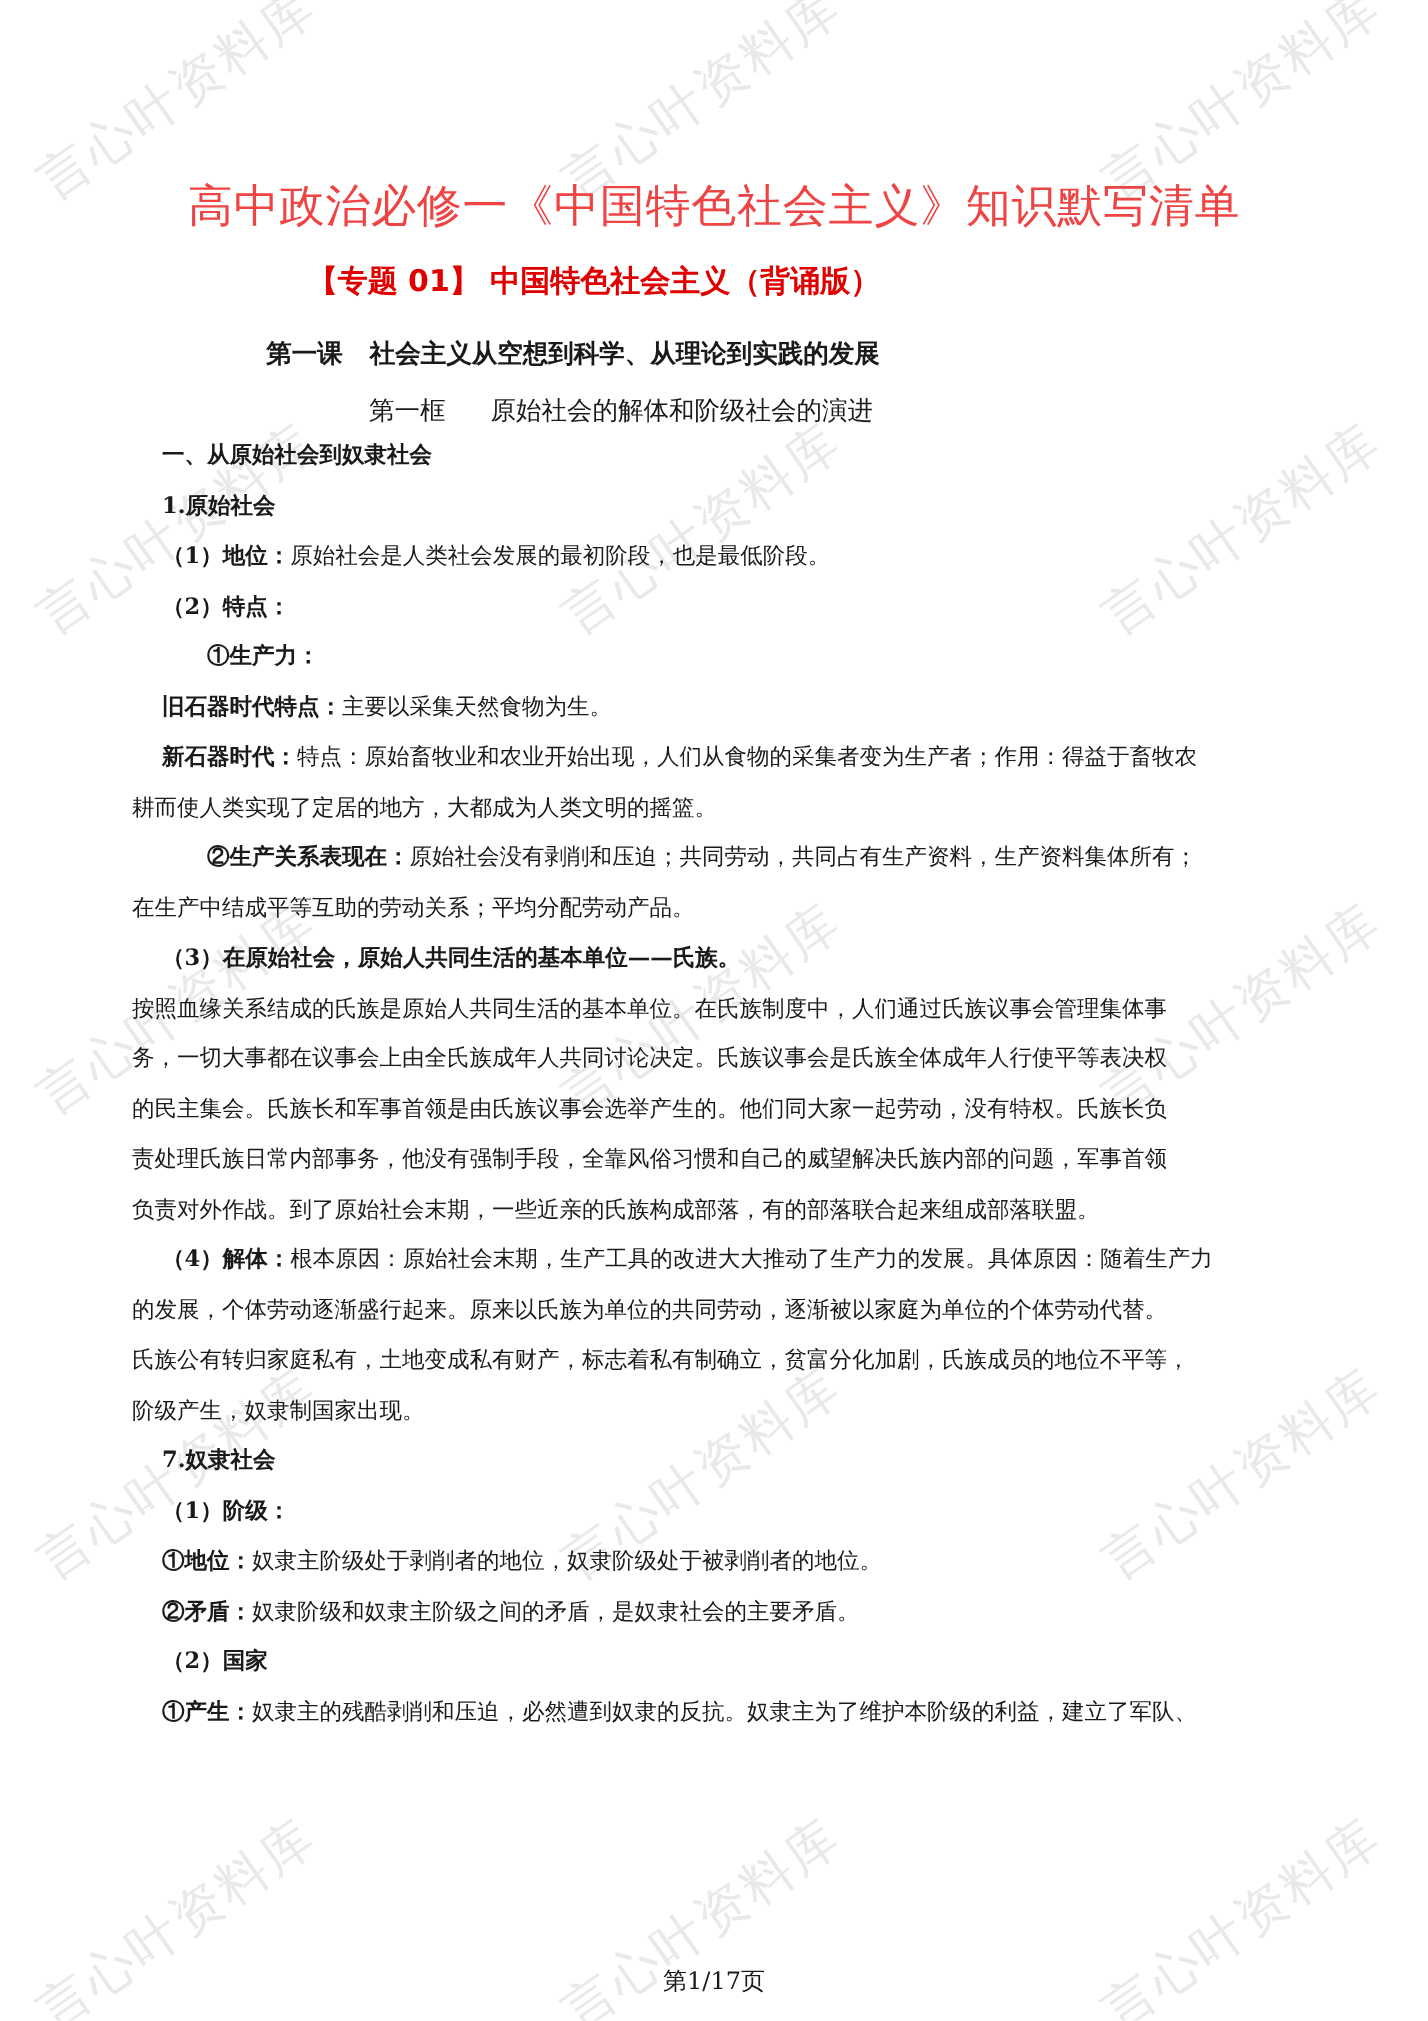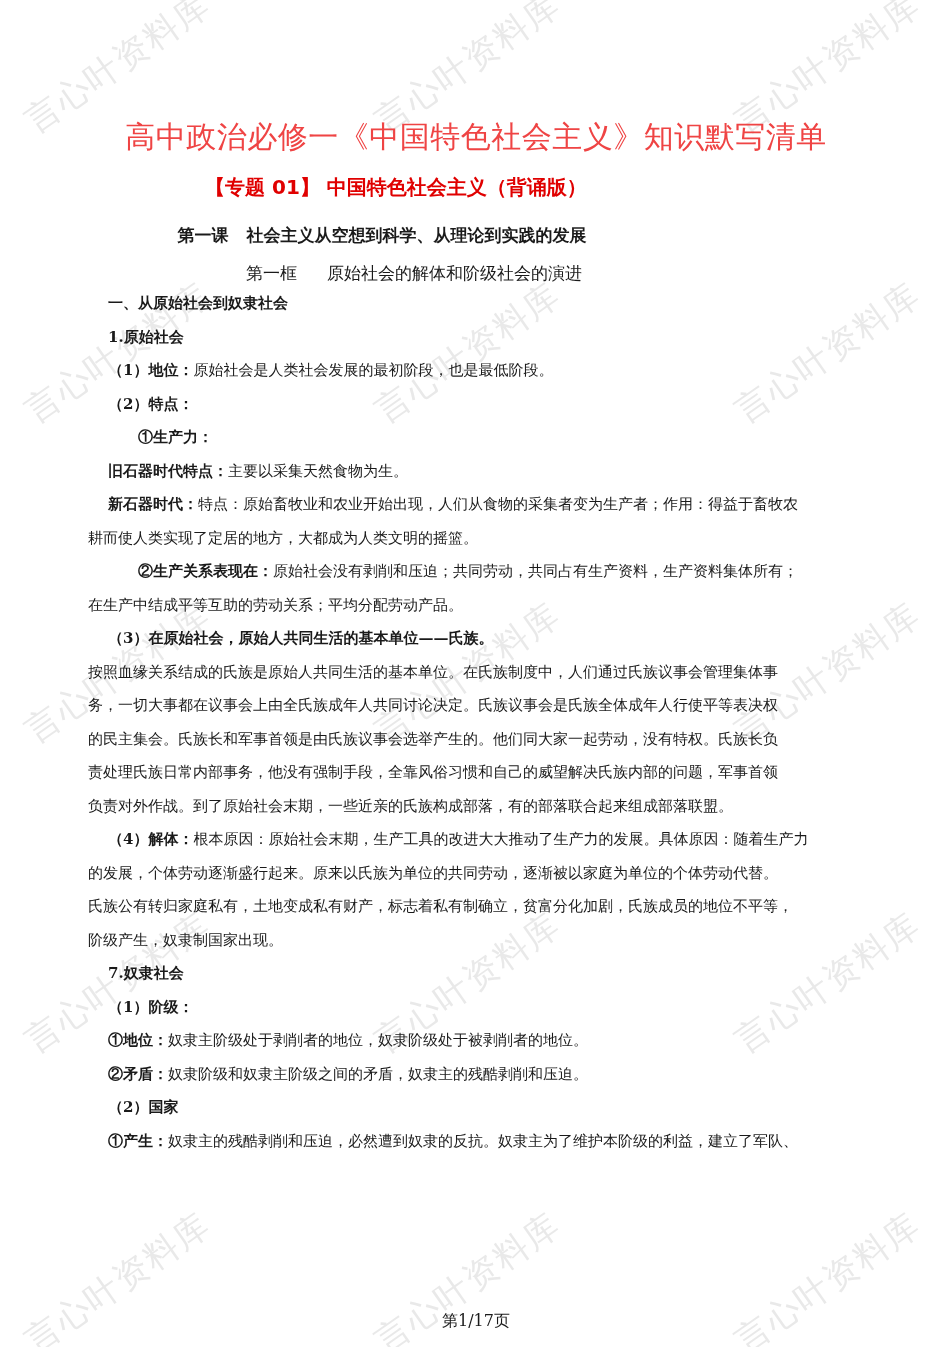--- a/index.html
+++ b/index.html
@@ -73,19 +73,19 @@
     <span class="line">的民主集会。氏族长和军事首领是由氏族议事会选举产生的。他们同大家一起劳动，没有特权。氏族长负</span>
     <span class="line">责处理氏族日常内部事务，他没有强制手段，全靠风俗习惯和自己的威望解决氏族内部的问题，军事首领</span>
     <span class="line">负责对外作战。到了原始社会末期，一些近亲的氏族构成部落，有的部落联合起来组成部落联盟。</span>
     <span class="line"><span class="b">（4）解体：</span><span>根本原因：原始社会末期，生产工具的改进大大推动了生产力的发展。具体原因：随着生产力</span></span>
     <span class="line">的发展，个体劳动逐渐盛行起来。原来以氏族为单位的共同劳动，逐渐被以家庭为单位的个体劳动代替。</span>
     <span class="line">氏族公有转归家庭私有，土地变成私有财产，标志着私有制确立，贫富分化加剧，氏族成员的地位不平等，</span>
     <span class="line">阶级产生，奴隶制国家出现。</span>
     <span class="line b">7.奴隶社会</span>
     <span class="line b">（1）阶级：</span>
     <span class="line"><span class="b">①地位：</span><span>奴隶主阶级处于剥削者的地位，奴隶阶级处于被剥削者的地位。</span></span>
-    <span class="line"><span class="b">②矛盾：</span><span>奴隶阶级和奴隶主阶级之间的矛盾，奴隶主的残酷剥削和压迫。</span></span>
+    <span class="line"><span class="b">②矛盾：</span><span>奴隶阶级和奴隶主阶级之间的矛盾，是奴隶社会的主要矛盾。</span></span>
     <span class="line b">（2）国家</span>
     <span class="line"><span class="b">①产生：</span><span>奴隶主的残酷剥削和压迫，必然遭到奴隶的反抗。奴隶主为了维护本阶级的利益，建立了军队、</span></span>
   </div>
 
   <div class="footer">第1/17页</div>
 </div>
 
 </body></html>

